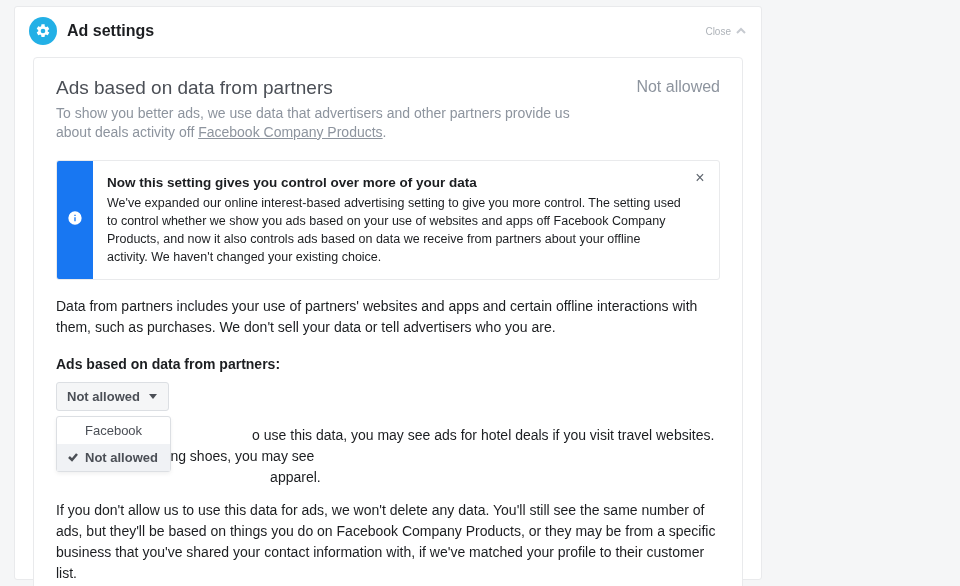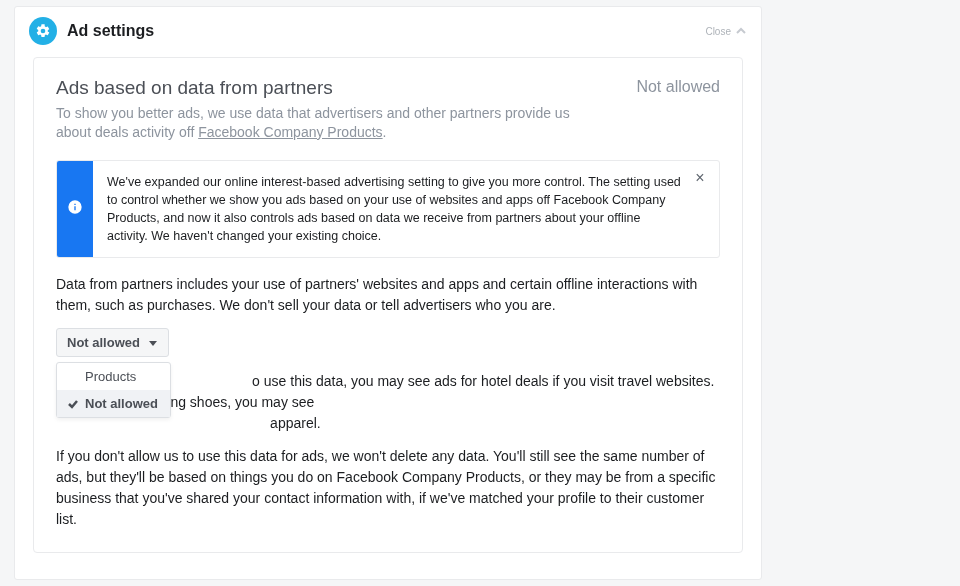--- a/index.html
+++ b/index.html
@@ -231,43 +231,45 @@
 
       <div class="notice">
         <div class="notice-bar">
           <span>
             <svg viewBox="0 0 24 24">
                 <path d="M12 2a10 10 0 1 0 10 10A10 10 0 0 0 12 2Zm1 15h-2v-6h2Zm0-8h-2V7h2Z"></path>
               </svg>
           </span>
         </div>
         <div class="notice-body">
+          <div class="notice-title">Now this setting gives you control over more of your data</div>
           <div>We've expanded our online interest-based advertising setting to give you more control. The setting used to control whether we show you ads based on your use of websites and apps off Facebook Company Products, and now it also controls ads based on data we receive from partners about your offline activity. We haven't changed your existing choice.</div>
         </div>
         <div class="notice-close">
           <span>×</span>
         </div>
       </div>
 
       <div class="body-text">Data from partners includes your use of partners' websites and apps and certain offline interactions with them, such as purchases. We don't sell your data or tell advertisers who you are.</div>
 
+      <div class="label-strong">Ads based on data from partners:</div>
 
       <div class="select-wrap">
         <div class="select-btn">
           <span>Not allowed</span>
           <span class="caret">
             <svg viewBox="0 0 10 10">
                 <polygon points="1,3 9,3 5,8"></polygon>
               </svg>
           </span>
         </div>
         <div class="select-menu">
           <div class="select-item">
             <span class="check"></span>
-            <span>Products</span>
+            <span>Facebook</span>
           </div>
           <div class="select-item selected">
             <span class="check">
               <svg viewBox="0 0 12 12">
                   <polyline points="2,6 5,9 10,3"></polyline>
                 </svg>
             </span>
             <span>Not allowed</span>
           </div>
         </div>

